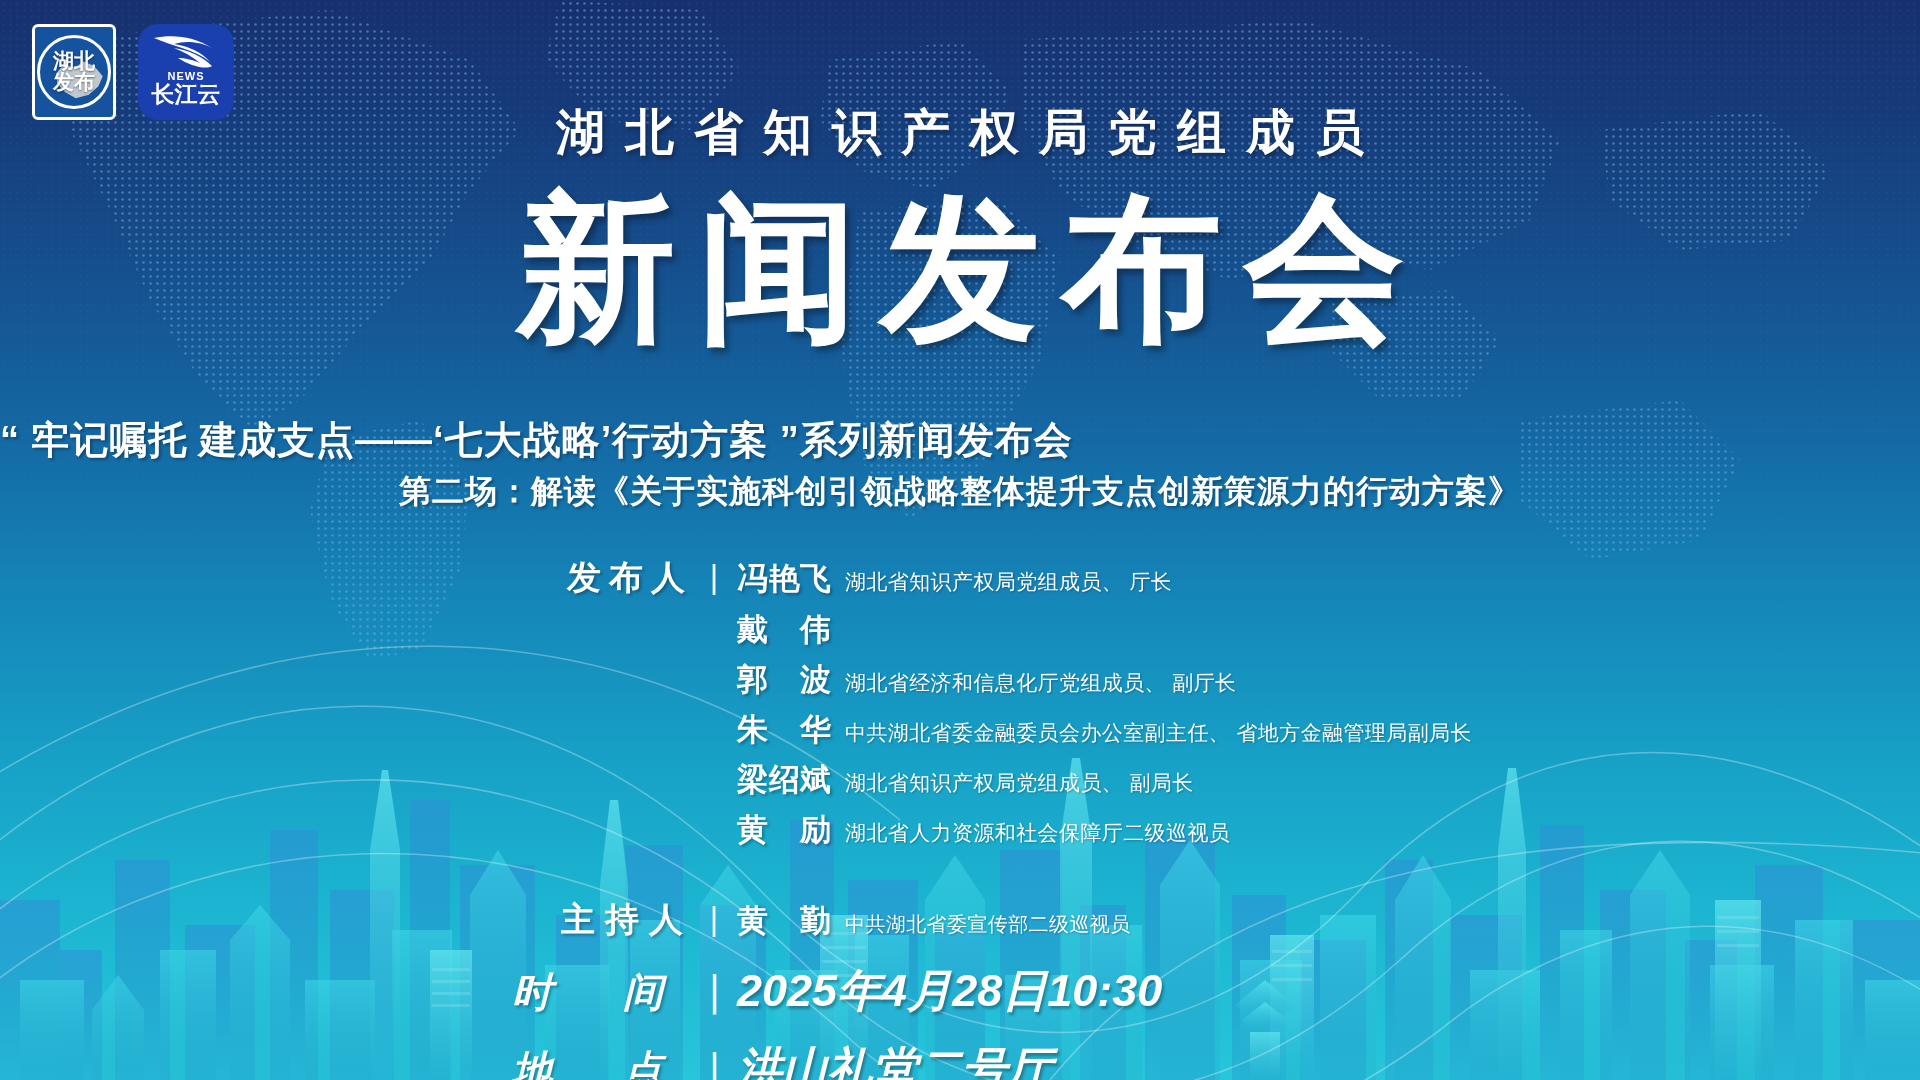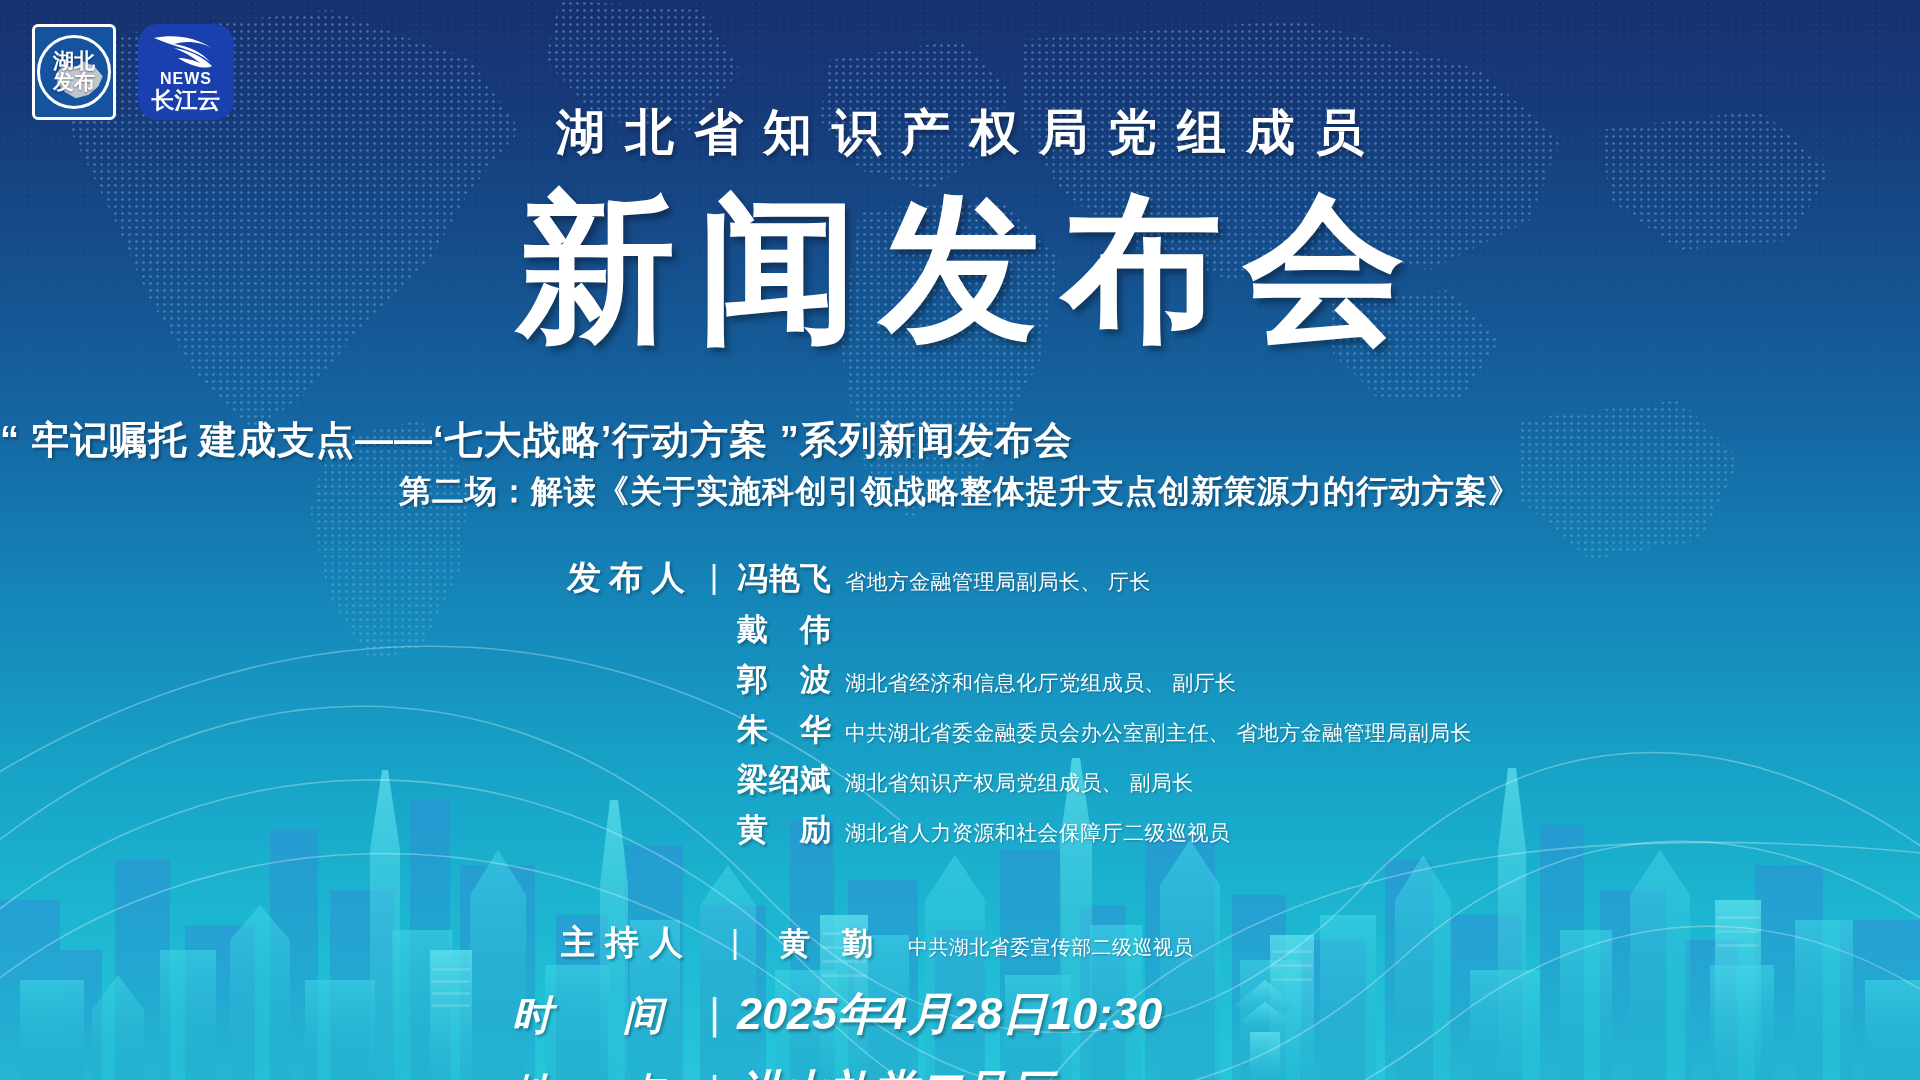--- a/index.html
+++ b/index.html
@@ -36,21 +36,21 @@
     position:absolute;width:54px;height:46px;background:#c8cdd2;left:12px;top:18px;
     clip-path:polygon(8% 38%,22% 18%,42% 26%,58% 12%,78% 22%,94% 44%,86% 66%,68% 84%,44% 92%,24% 78%,10% 60%);
     opacity:.95;
   }
   .logo-hb .txt{position:relative;color:#fff;font-weight:bold;line-height:.98;text-align:center;
     font-size:21px;letter-spacing:0px;text-shadow:0 1px 2px rgba(0,0,0,.45);z-index:2;}
   .logo-cjy{
     width:96px;height:96px;border-radius:20px;background:#1a3fae;
     display:flex;flex-direction:column;align-items:center;justify-content:flex-start;padding-top:8px;position:relative;
   }
-  .logo-cjy .news{color:#fff;font-size:16px;font-weight:bold;letter-spacing:1px;margin-top:-2px;}
+  .logo-cjy .news{color:#fff;font-size:11px;font-weight:bold;letter-spacing:1px;margin-top:-2px;}
   .logo-cjy .cjy{color:#fff;font-size:23px;font-weight:bold;letter-spacing:0px;line-height:1;margin-top:1px;}
   
   .org{
     position:absolute;top:100px;left:0;width:1920px;text-align:center;z-index:5;
     color:#ffffff;font-size:49px;font-weight:700;letter-spacing:20px;text-indent:20px;
     text-shadow:2px 3px 4px rgba(0,0,0,.32);
     font-family:"DejaVu Sans","Liberation Sans",sans-serif;
   }
   .bigtitle{
     position:absolute;top:185px;left:0;width:1920px;text-align:center;z-index:5;
@@ -84,21 +84,21 @@
     width:110px;color:#ffffff;font-size:31px;font-weight:800;letter-spacing:0;
     text-shadow:2px 2px 3px rgba(0,0,0,.30);display:flex;justify-content:space-between;
     padding:0 2px 0 14px;white-space:nowrap;
   }
   .nm.n3{letter-spacing:0;}
   .ttl{
     color:#ffffff;font-size:21px;font-weight:500;letter-spacing:.4px;padding-left:12px;
     text-shadow:1px 1px 2px rgba(0,0,0,.28);white-space:nowrap;
   }
   .srow{margin-bottom:8px;}
-  .host{margin-top:69px;gap:21px;}
+  .host{margin-top:46px;}
   .bigrow{margin-top:18px;font-style:italic;}
   .bigrow .lbl{font-size:40px;letter-spacing:30px;text-indent:30px;}
   .bigrow .bar{font-size:42px;}
   .bigrow .val{
     color:#ffffff;font-size:45px;font-weight:700;letter-spacing:0px;padding-left:14px;
     text-shadow:2px 3px 3px rgba(0,0,0,.30);white-space:nowrap;
   }
   .host .lbl{font-size:34px;letter-spacing:10px;text-indent:10px;}
   .host .nm{font-size:31px;}
   .host .ttl{font-size:20px;}
@@ -298,21 +298,21 @@
 
   <div class="info">
 
     <div class="row srow">
       <div class="lbl">发布人</div>
       <div class="bar">|</div>
       <div class="nm n3">
         <span>冯</span>
           <span>艳飞</span>
       </div>
-      <div class="ttl">省地方金融管理局副局长、 厅长</div>
+      <div class="ttl">湖北省知识产权局党组成员、 厅长</div>
     </div>
 
     <div class="row srow">
       <div class="lbl"></div>
       <div class="bar">&nbsp;</div>
       <div class="nm">
         <span>戴</span>
           <span>伟</span>
       </div>
     </div>

